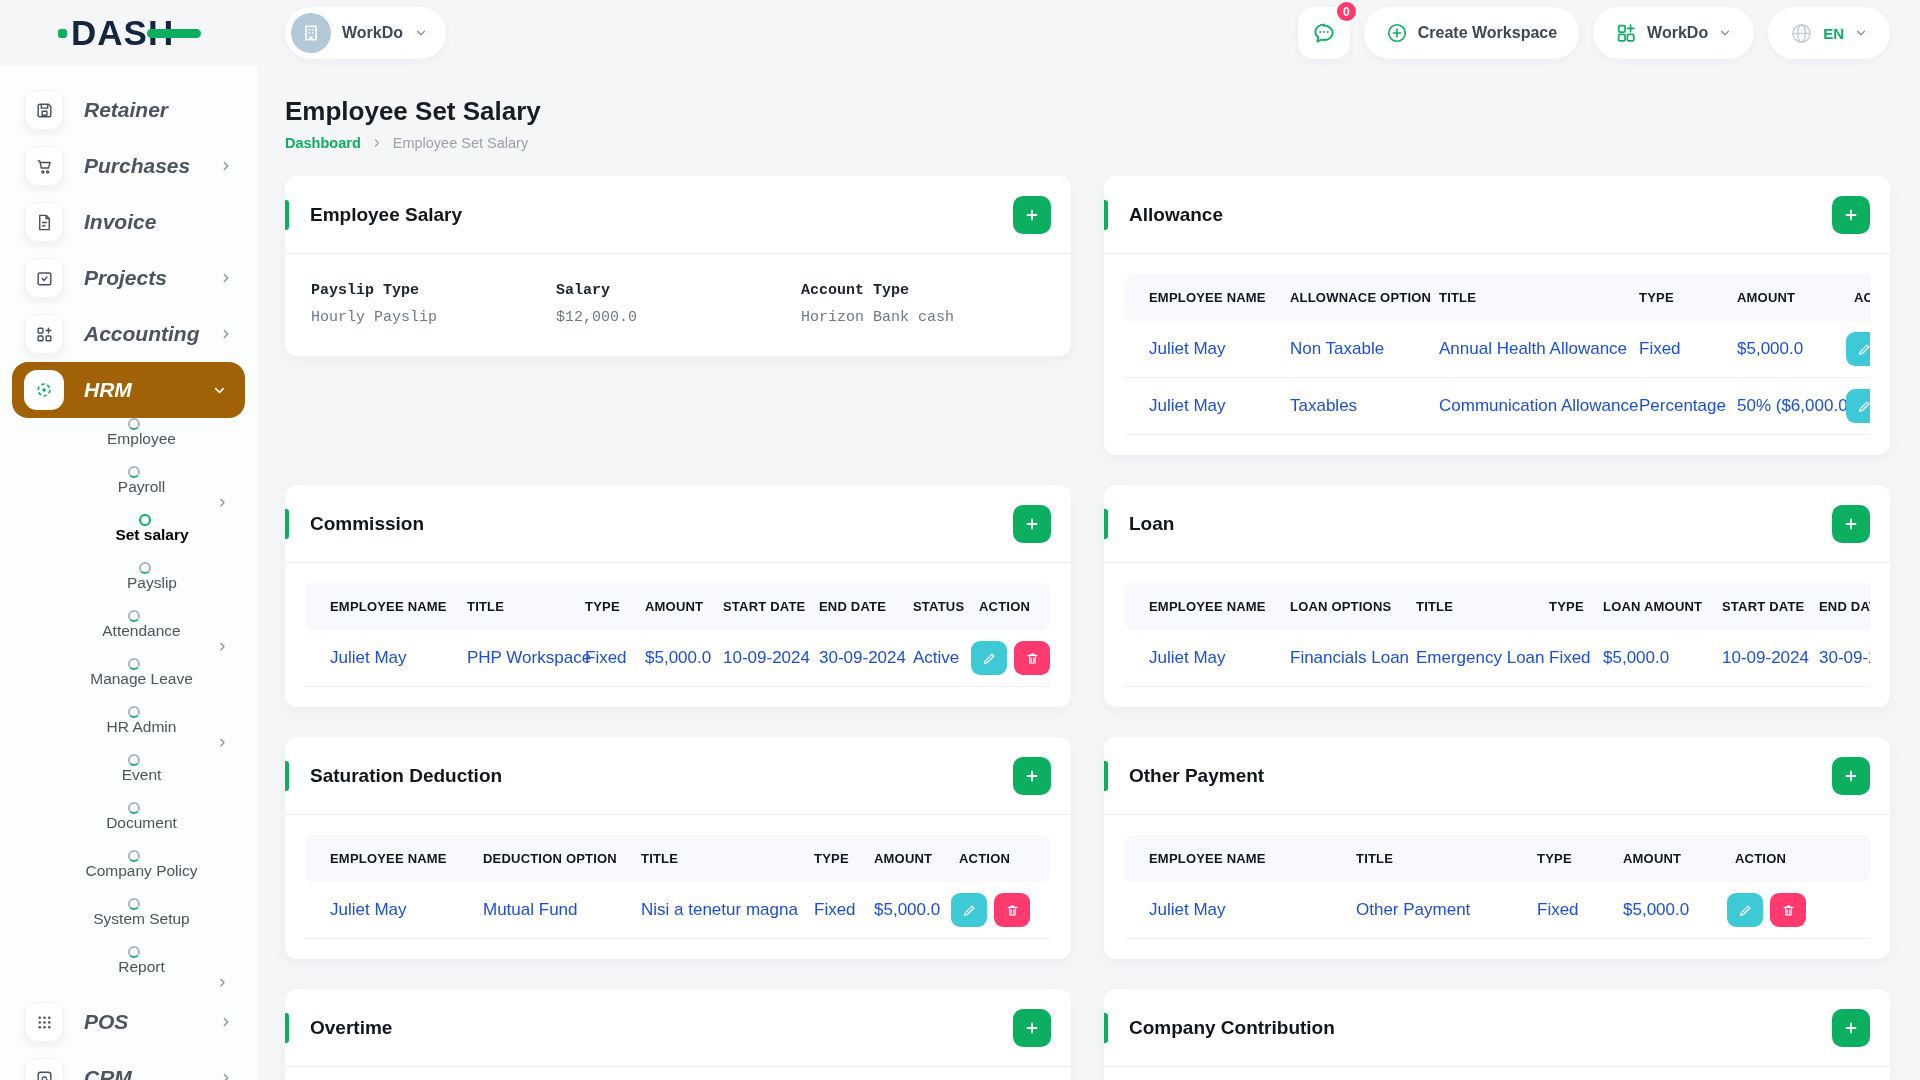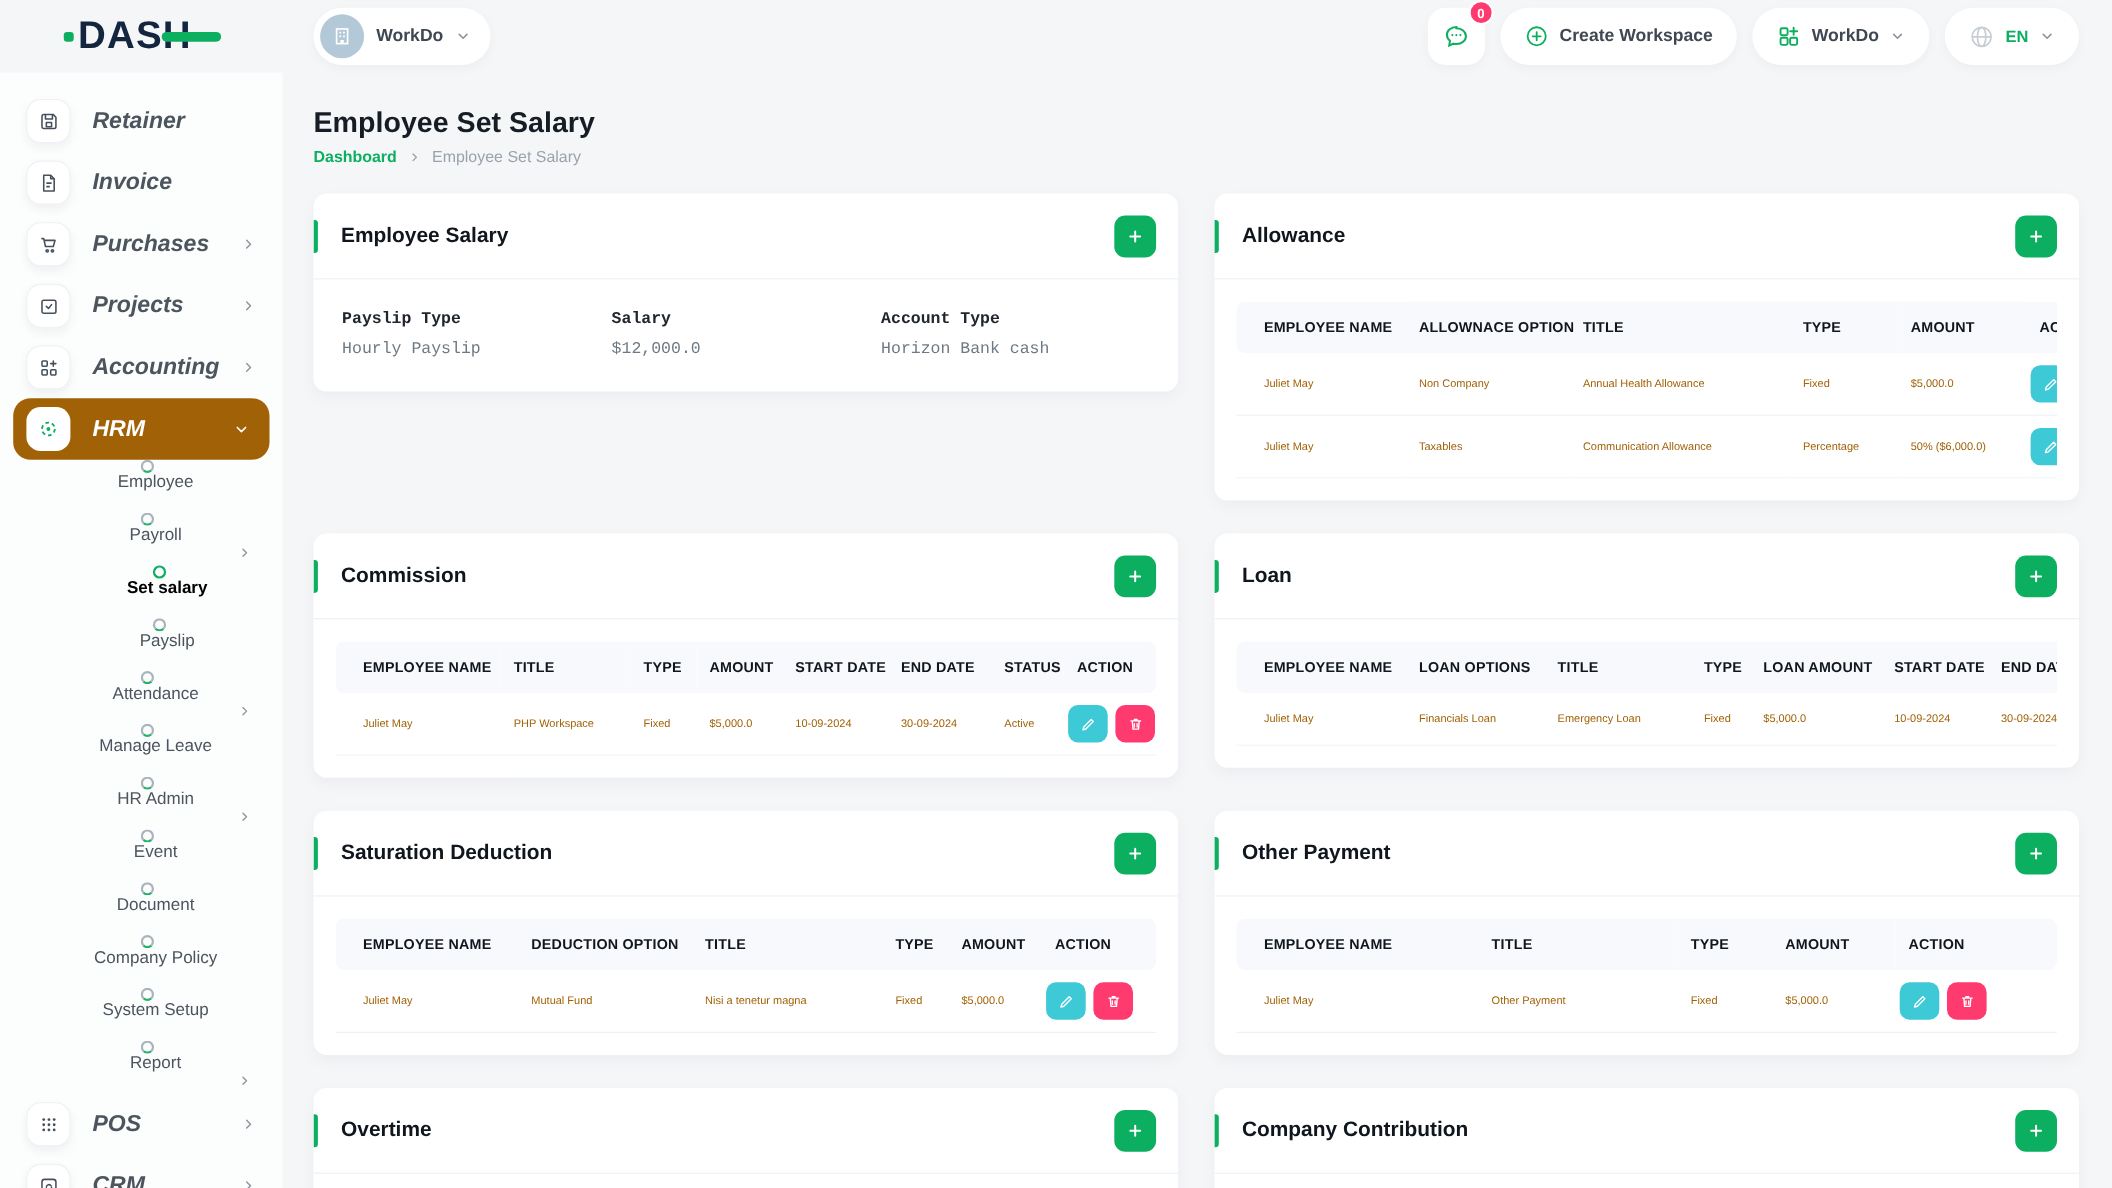--- a/index.html
+++ b/index.html
@@ -81,21 +81,21 @@
   .field-label { font-size:15px; font-weight:700; color:#20262e; margin-bottom:10px; }
   .field-value { font-size:15px; color:#6f7983; }
 
   .table-clip { overflow:hidden; }
   table { border-collapse:collapse; table-layout:fixed; }
   table.full { width:100%; }
   th { background:#f8f9fc; font-size:13px; font-weight:700; color:#10161d; text-transform:uppercase;
        letter-spacing:.2px; text-align:left; padding:16px 12px; white-space:nowrap; }
   th:first-child { padding-left:25px; border-radius:8px 0 0 8px; }
   th:last-child { border-radius:0 8px 8px 0; }
-  td { padding:18px 12px; font-size:10px; color:#a16207; border-bottom:1px solid #eef1f4; white-space:nowrap; }
+  td { padding:18px 12px; font-size:17px; color:#1d4ed8; border-bottom:1px solid #eef1f4; white-space:nowrap; }
   td:first-child { padding-left:25px; }
   .actions { display:flex; gap:7px; }
   td.act-cell { padding-left:4px; padding-top:11px; padding-bottom:11px; }
   .icon-btn { width:36px; height:34px; border-radius:9px; border:none; display:inline-flex;
               align-items:center; justify-content:center; color:#fff; cursor:pointer; flex:none; }
   .icon-btn.edit { background:#3ec9d6; }
   .icon-btn.del  { background:#ff3a6e; }
 </style>
 </head>
 <body>
@@ -185,42 +185,42 @@
           <svg width="19" height="19" viewBox="0 0 24 24" fill="none" stroke="currentColor" stroke-width="1.8" stroke-linejoin="round">
             <path d="M4 6a2 2 0 0 1 2-2h11l3 3v11a2 2 0 0 1-2 2H6a2 2 0 0 1-2-2V6z"></path>
             <path d="M8 4v5h8V4"></path>
             <rect x="9" y="13" width="6" height="5"></rect>
           </svg>
         </span>
       <span class="label">Retainer</span>
     </div>
     <div class="item">
       <span class="tile">
+          <svg width="19" height="19" viewBox="0 0 24 24" fill="none" stroke="currentColor" stroke-width="1.8" stroke-linecap="round" stroke-linejoin="round">
+            <path d="M4 5h2l2 9h9l2-7H7"></path>
+            <circle cx="10" cy="19" r="1.3"></circle>
+            <circle cx="16" cy="19" r="1.3"></circle>
+          </svg>
+        </span>
+      <span class="label">Purchases</span>
+      <span class="chev">
+          <svg width="14" height="14" viewBox="0 0 24 24" fill="none" stroke="currentColor" stroke-width="2.2" stroke-linecap="round" stroke-linejoin="round">
+            <path d="M9 6l6 6-6 6"></path>
+          </svg>
+        </span>
+    </div>
+    <div class="item">
+      <span class="tile">
           <svg width="19" height="19" viewBox="0 0 24 24" fill="none" stroke="currentColor" stroke-width="1.8" stroke-linejoin="round">
             <path d="M6 3h8l4 4v14H6z"></path>
             <path d="M14 3v4h4"></path>
             <path d="M9 12h6M9 16h4"></path>
           </svg>
         </span>
       <span class="label">Invoice</span>
-    </div>
-    <div class="item">
-      <span class="tile">
-          <svg width="19" height="19" viewBox="0 0 24 24" fill="none" stroke="currentColor" stroke-width="1.8" stroke-linecap="round" stroke-linejoin="round">
-            <path d="M4 5h2l2 9h9l2-7H7"></path>
-            <circle cx="10" cy="19" r="1.3"></circle>
-            <circle cx="16" cy="19" r="1.3"></circle>
-          </svg>
-        </span>
-      <span class="label">Purchases</span>
-      <span class="chev">
-          <svg width="14" height="14" viewBox="0 0 24 24" fill="none" stroke="currentColor" stroke-width="2.2" stroke-linecap="round" stroke-linejoin="round">
-            <path d="M9 6l6 6-6 6"></path>
-          </svg>
-        </span>
     </div>
     <div class="item">
       <span class="tile">
           <svg width="19" height="19" viewBox="0 0 24 24" fill="none" stroke="currentColor" stroke-width="1.8" stroke-linecap="round" stroke-linejoin="round">
             <rect x="4" y="5" width="16" height="15" rx="2"></rect>
             <path d="M9 12l2.5 2.5L15 10"></path>
           </svg>
         </span>
       <span class="label">Projects</span>
       <span class="chev">
@@ -435,21 +435,21 @@
               <th>ALLOWNACE OPTION</th>
               <th>TITLE</th>
               <th>TYPE</th>
               <th>AMOUNT</th>
               <th>ACTION</th>
             </tr>
               </thead>
             <tbody>
               <tr>
                 <td>Juliet May</td>
-                <td>Non Company</td>
+                <td>Non Taxable</td>
                 <td>Annual Health Allowance</td>
                 <td>Fixed</td>
                 <td>$5,000.0</td>
                 <td class="act-cell">
                     <div class="actions">
                       <button class="icon-btn edit">
                         <svg width="15" height="15" viewBox="0 0 24 24" fill="none" stroke="currentColor" stroke-width="2" stroke-linejoin="round">
                           <path d="M4 20l1.2-4.2L16 5l3 3L8.2 18.8 4 20z"></path>
                         </svg>
                       </button>

